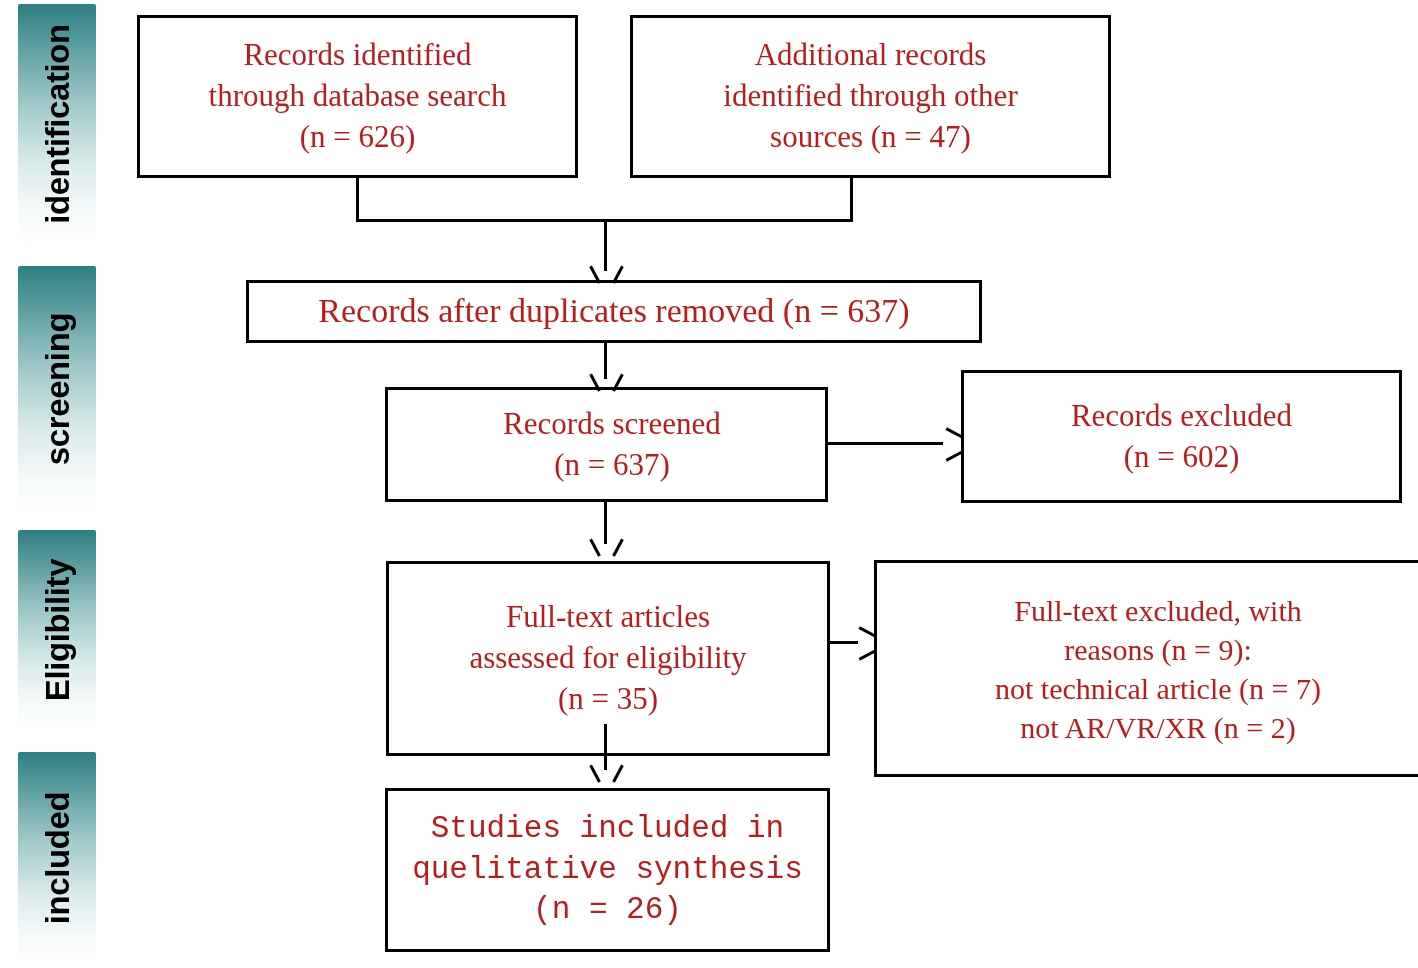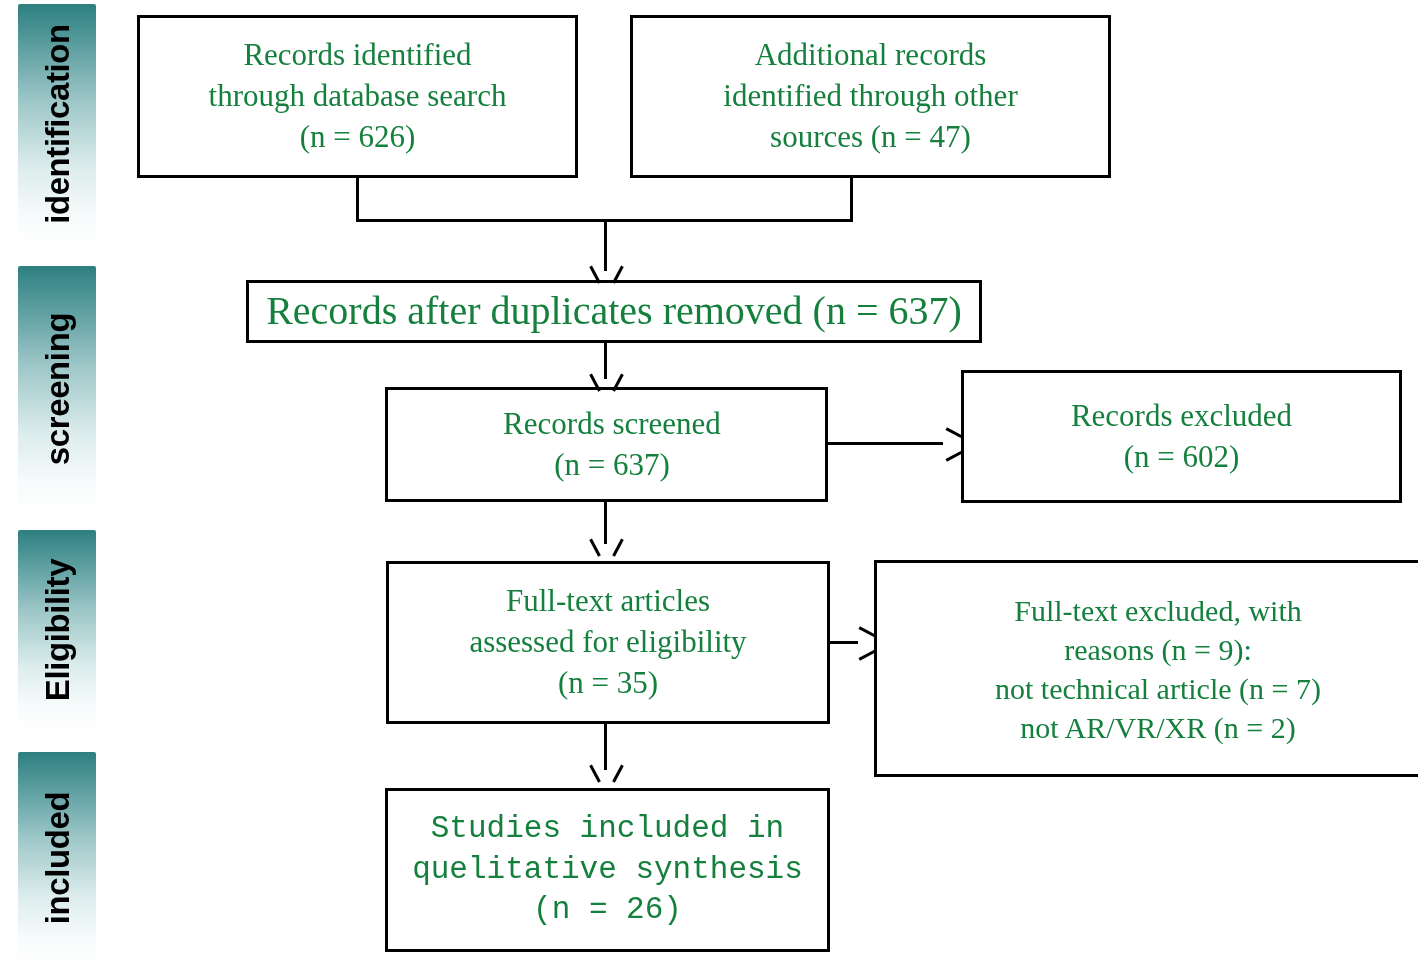--- a/index.html
+++ b/index.html
@@ -54,34 +54,34 @@
   
   .flow-box {
     position: absolute;
     box-sizing: border-box;
     border: 3px solid #000000;
     background: #ffffff;
     display: flex;
     align-items: center;
     justify-content: center;
     text-align: center;
-    color: #15803d;
+    color: #b91c1c;
     font-size: 31px;
     line-height: 1.32;
     padding: 2px 8px;
   }
   .flow-box .box-text { display: block; width: 100%; }
   .flow-box .line { display: block; }
 
   #box-db-search        { left: 137px; top: 15px;  width: 441px; height: 163px; }
   #box-other-sources    { left: 630px; top: 15px;  width: 481px; height: 163px; }
-  #box-after-duplicates { left: 246px; top: 280px; width: 736px; height: 63px;  font-size: 40px; }
+  #box-after-duplicates { left: 246px; top: 280px; width: 736px; height: 63px;  font-size: 34px; }
   #box-screened         { left: 385px; top: 387px; width: 443px; height: 115px; padding-left: 19px; }
   #box-excluded         { left: 961px; top: 370px; width: 441px; height: 133px; }
-  #box-fulltext         { left: 386px; top: 561px; width: 444px; height: 163px; }
+  #box-fulltext         { left: 386px; top: 561px; width: 444px; height: 195px; }
   #box-fulltext-excl    { left: 874px; top: 560px; width: 568px; height: 217px; font-size: 30px; line-height: 1.3; }
   #box-included         { left: 385px; top: 788px; width: 445px; height: 164px; font-family: Liberation Mono, monospace; }
 
   
   .conn {
     position: absolute;
     background: #000000;
   }
   .conn-v { width: 3px; }
   .conn-h { height: 3px; }

